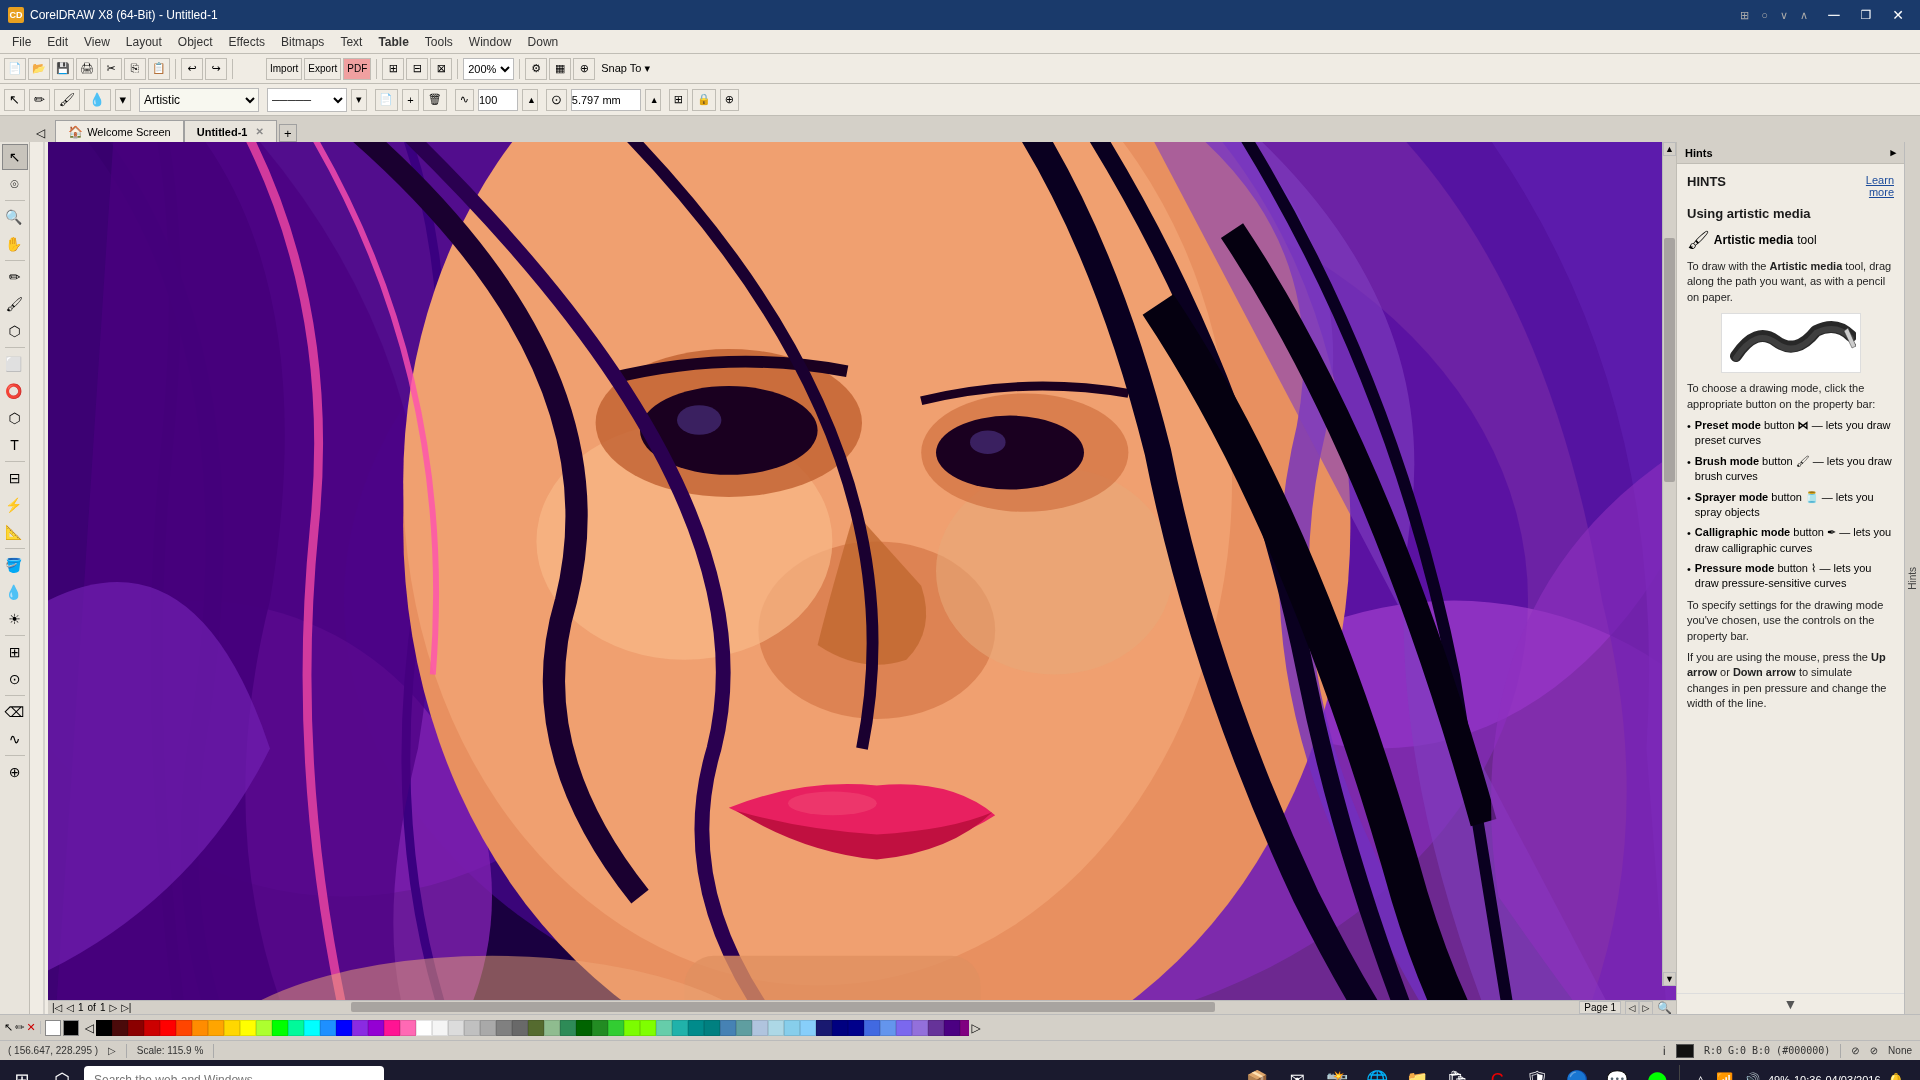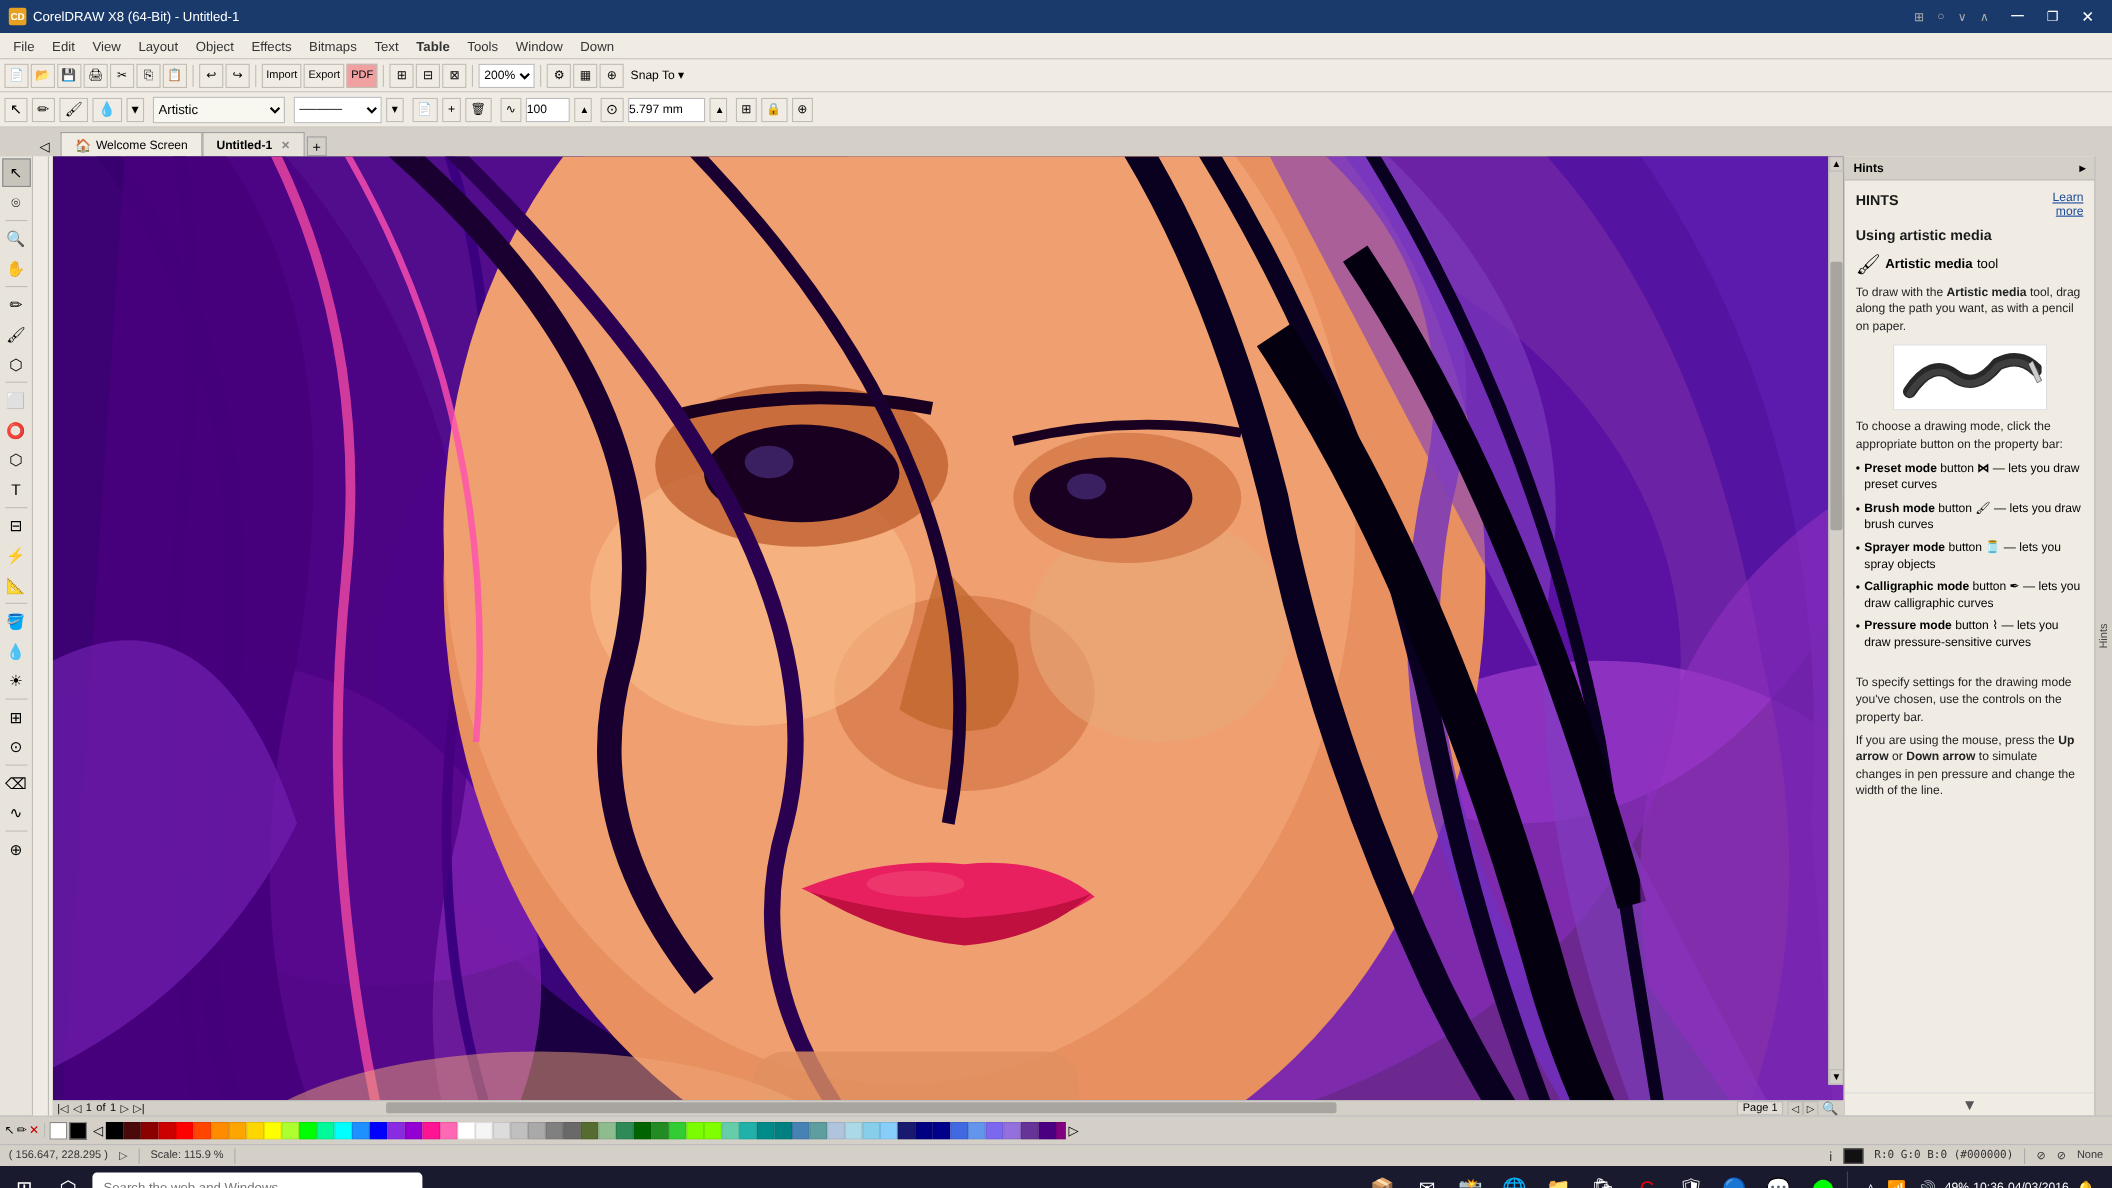--- a/index.html
+++ b/index.html
@@ -323,21 +323,21 @@
   <button title="Open">📂</button>
   <button title="Save">💾</button>
   <button title="Print">🖨</button>
   <button title="Cut">✂</button>
   <button title="Copy">⎘</button>
   <button title="Paste">📋</button>
   <div class="sep"></div>
   <button title="Undo">↩</button>
   <button title="Redo">↪</button>
   <div class="sep"></div>
-  <button style="font-size:10px;">Import</button>
+  <button style="font-size:10px;margin-left:28px;">Import</button>
   <button style="font-size:10px;">Export</button>
   <button style="font-size:10px; background:#f0a0a0;">PDF</button>
   <div class="sep"></div>
   <button>⊞</button>
   <button>⊟</button>
   <button>⊠</button>
   <div class="sep"></div>
   <select style="width:51px; height:22px; font-size:11px;">
     <option>200%</option>
     <option>100%</option>
@@ -654,21 +654,21 @@
         <div class="bullet-item">
           <span class="bullet-dot">•</span>
           <span>
             <span style="font-weight:bold;">Pressure mode</span>
             <span> button </span>
             <span>⌇</span>
             <span> — lets you draw pressure-sensitive curves</span>
           </span>
         </div>
 
-        <p style="margin-top:21px;">To specify settings for the drawing mode you've chosen, use the controls on the property bar.</p>
+        <p style="margin-top:6px;">To specify settings for the drawing mode you've chosen, use the controls on the property bar.</p>
 
         <p style="margin-top:6px;">
           <span>If you are using the mouse, press the</span>
           <span style="font-weight:bold;"> Up arrow</span>
           <span> or </span>
           <span style="font-weight:bold;">Down arrow</span>
           <span>to simulate changes in pen pressure and change the width of the line.</span>
         </p>
       </div>
     </div>

